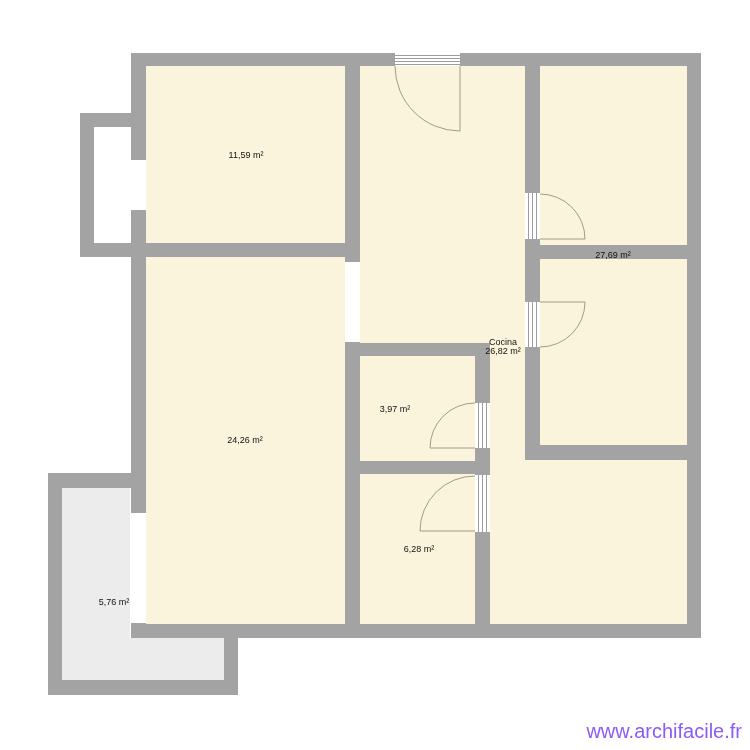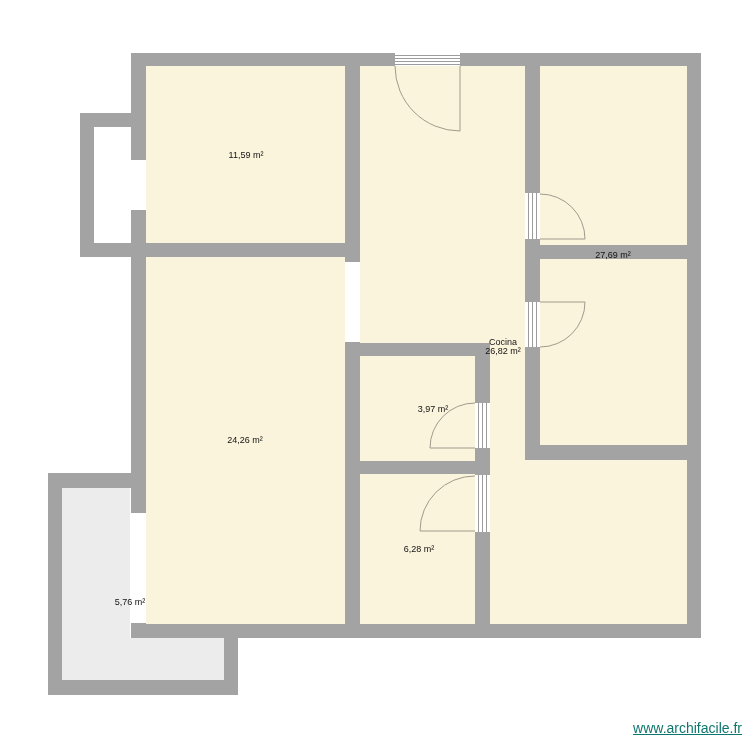--- a/index.html
+++ b/index.html
@@ -11,21 +11,21 @@
   .fill-white{background:#ffffff;}
   .wall{background:#a3a3a3;}
   .opening{background:#ffffff;}
   .v-stripes{background-color:#ffffff;
     background-image:repeating-linear-gradient(90deg,#ffffff 0,#ffffff 3px,#9c9c9c 3px,#9c9c9c 4px);}
   .h-stripes{background-color:#ffffff;
     background-image:repeating-linear-gradient(180deg,#ffffff 0,#ffffff 2px,#9c9c9c 2px,#9c9c9c 3px);}
   .room-label{position:absolute;transform:translate(-50%,-50%);font-size:9px;line-height:10px;
     color:#111111;white-space:nowrap;text-align:center;}
   .room-label .line2{display:block;}
-  #watermark{position:absolute;right:8px;top:720px;font-size:14px;color:#0f766e;white-space:nowrap;text-decoration:underline;}
+  #watermark{position:absolute;right:8px;top:720px;font-size:20px;color:#8b5cf6;white-space:nowrap;}
   svg{position:absolute;left:0;top:0;pointer-events:none;}
 </style>
 </head>
 <body>
 
 <div id="stage">
 
   <div class="abs fill-room" style="left:131px;top:53px;width:570px;height:585px;"></div>
   <div class="abs fill-white" style="left:94px;top:127px;width:38px;height:116px;"></div>
   <div class="abs fill-out" style="left:62px;top:488px;width:68px;height:192px;"></div>
@@ -72,20 +72,20 @@
       <path d="M420,531 A55,55 0 0 1 475,476 M420,531 L475,531"></path>
     </g>
   </svg>
 
   <div class="room-label" style="left:246px;top:155px;">11,59 m²</div>
   <div class="room-label" style="left:613px;top:255px;">27,69 m²</div>
   <div class="room-label" style="left:503px;top:347px;line-height:9px;">
     <span>Cocina</span>
     <span class="line2">26,82 m²</span>
   </div>
-  <div class="room-label" style="left:433px;top:409px;">3,97 m²</div>
+  <div class="room-label" style="left:395px;top:409px;">3,97 m²</div>
   <div class="room-label" style="left:245px;top:440px;">24,26 m²</div>
   <div class="room-label" style="left:419px;top:549px;">6,28 m²</div>
-  <div class="room-label" style="left:130px;top:602px;">5,76 m²</div>
+  <div class="room-label" style="left:114px;top:602px;">5,76 m²</div>
 
   <div id="watermark">www.archifacile.fr</div>
 
 </div>
 
 </body></html>

